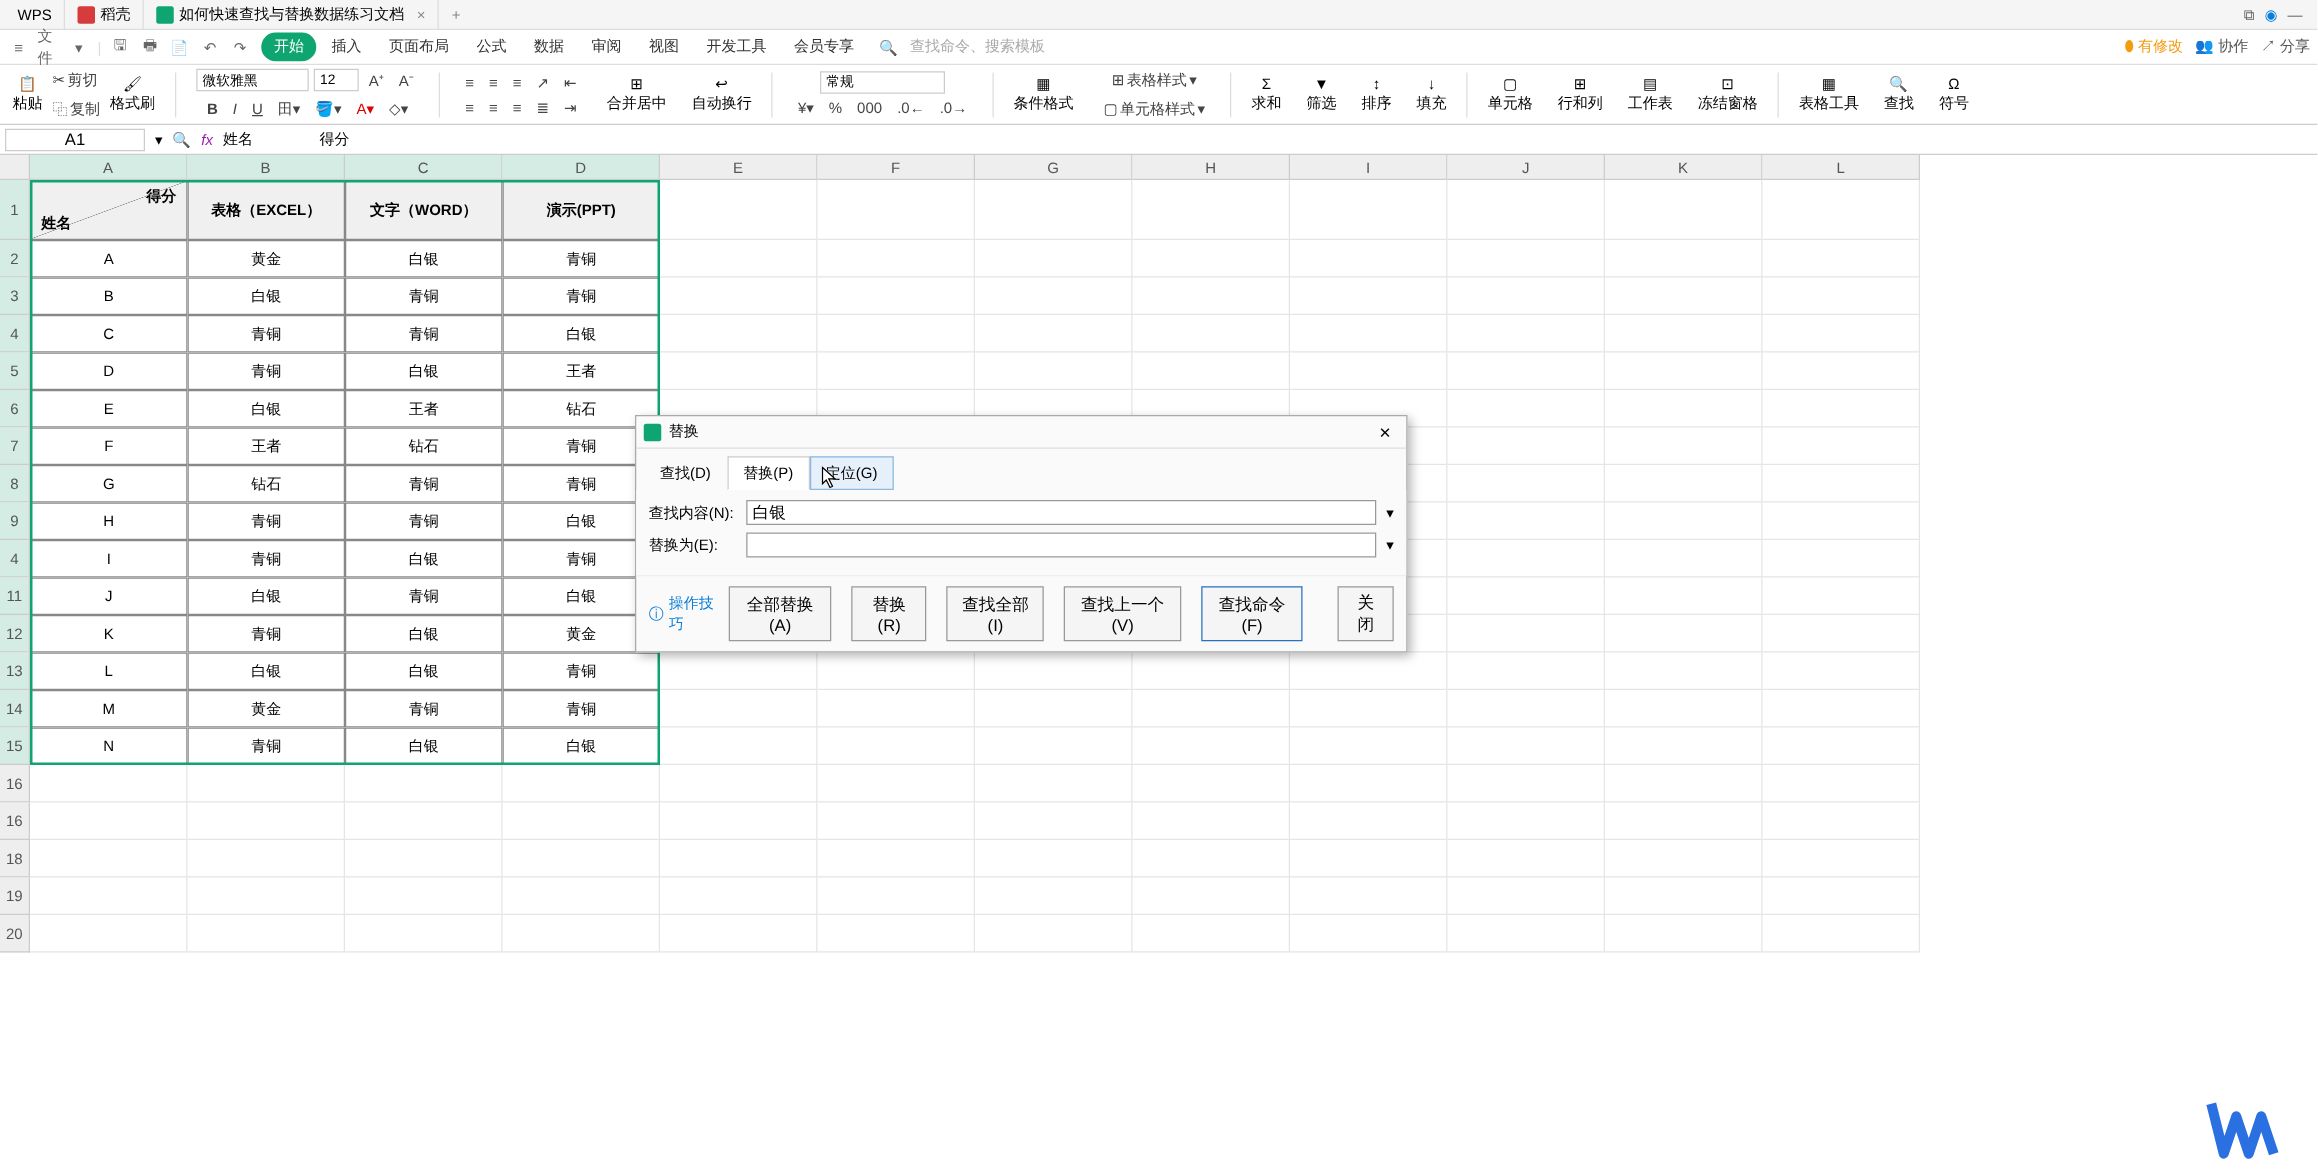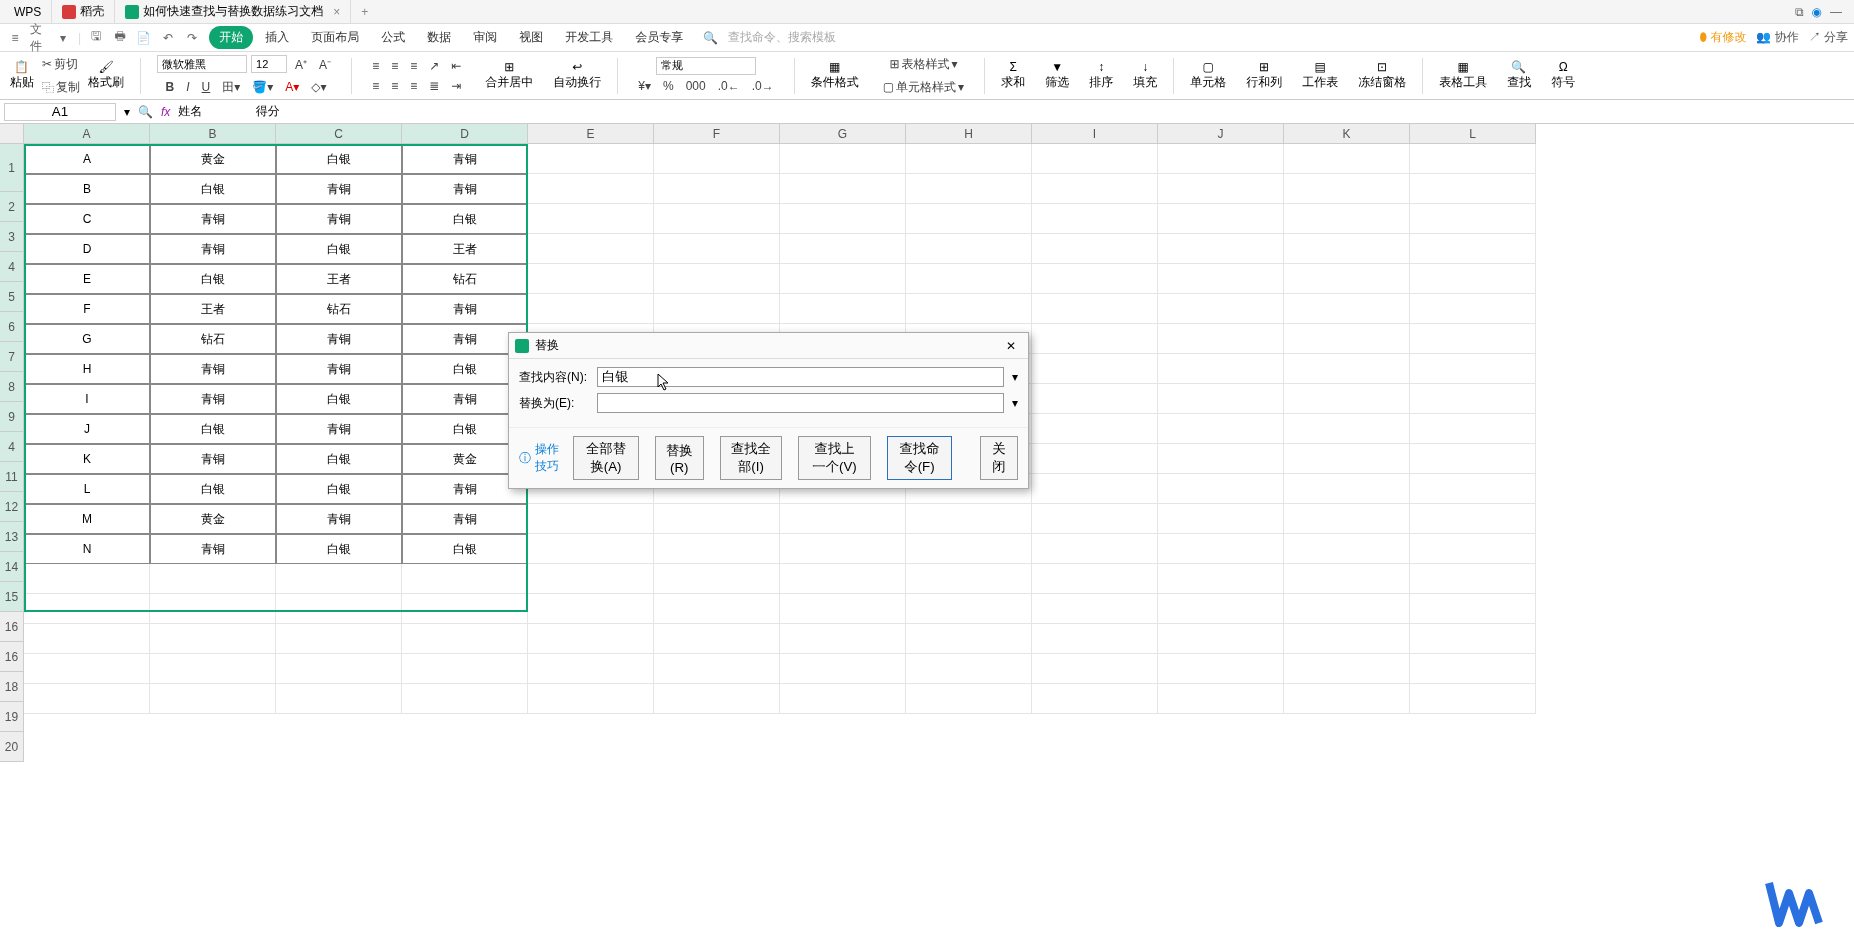--- a/index.html
+++ b/index.html
@@ -43,21 +43,21 @@
 .data-cell { border: 1px solid #888; background: #fff; }
 .header-cell { background: #f0f0f0; font-weight: bold; border: 1px solid #888; }
 .row-1-h { height: 48px; }
 .diag-cell { position: relative; }
 .diag-cell::after { content: ''; position: absolute; left: 0; top: 0; right: 0; bottom: 0; background: linear-gradient(to bottom right, transparent 49.5%, #888 50%, transparent 50.5%); }
 .diag-top { position: absolute; top: 4px; right: 8px; }
 .diag-bottom { position: absolute; bottom: 4px; left: 8px; }
 .selection-border { position: absolute; border: 2px solid #0fa571; pointer-events: none; }
 .col-selected { background: #d4ece3 !important; }
 .row-selected { background: #d4ece3 !important; }
-.dialog { position: absolute; left: 508px; top: 332px; width: 521px; background: #fafafa; border: 1px solid #aaa; box-shadow: 3px 3px 8px rgba(0,0,0,0.3); }
+.dialog { position: absolute; left: 508px; top: 332px; width: 618px; background: #fafafa; border: 1px solid #aaa; box-shadow: 3px 3px 8px rgba(0,0,0,0.3); }
 .dialog-title { height: 26px; display: flex; align-items: center; padding: 0 6px; gap: 6px; border-bottom: 1px solid #ddd; }
 .dialog-close { margin-left: auto; padding: 0 6px; }
 .dialog-tabs { display: flex; padding: 6px 6px 0 6px; gap: 0; }
 .dialog-tab { padding: 4px 12px; border: 1px solid transparent; }
 .dialog-tab.active { background: #fff; border: 1px solid #ccc; border-bottom: 1px solid #fff; }
 .dialog-tab.hover { background: #e6f0fa; border: 1px solid #8ab8e0; }
 .dialog-body { padding: 8px 10px; background: #fafafa; }
 .form-row { display: flex; align-items: center; gap: 8px; margin-bottom: 6px; }
 .form-label { width: 70px; text-align: left; }
 .form-input { flex: 1; border: 1px solid #999; height: 20px; padding: 0 4px; background: #fff; }
@@ -339,20 +339,37 @@
           <div class="row-header row-selected">14</div>
           <div class="row-header row-selected">15</div>
           <div class="row-header">16</div>
           <div class="row-header">16</div>
           <div class="row-header">18</div>
           <div class="row-header">19</div>
           <div class="row-header">20</div>
         </div>
       <div class="grid" id="grid">
           <div class="grid-row">
+            <div class="cell col-A header-cell diag-cell" style="width: 126px; height: 48px;">
+              <span class="diag-top">得分</span>
+              <span class="diag-bottom">姓名</span>
+            </div>
+            <div class="cell col-B header-cell" style="width: 126px; height: 48px;">表格（EXCEL）</div>
+            <div class="cell col-C header-cell" style="width: 126px; height: 48px;">文字（WORD）</div>
+            <div class="cell col-D header-cell" style="width: 126px; height: 48px;">演示(PPT)</div>
+            <div class="cell col-E" style="width: 126px; height: 48px;"></div>
+            <div class="cell col-F" style="width: 126px; height: 48px;"></div>
+            <div class="cell col-G" style="width: 126px; height: 48px;"></div>
+            <div class="cell col-H" style="width: 126px; height: 48px;"></div>
+            <div class="cell col-I" style="width: 126px; height: 48px;"></div>
+            <div class="cell col-J" style="width: 126px; height: 48px;"></div>
+            <div class="cell col-K" style="width: 126px; height: 48px;"></div>
+            <div class="cell col-L" style="width: 126px; height: 48px;"></div>
+          </div>
+          <div class="grid-row">
             <div class="cell col-A data-cell" style="width: 126px;">A</div>
             <div class="cell col-B data-cell" style="width: 126px;">黄金</div>
             <div class="cell col-C data-cell" style="width: 126px;">白银</div>
             <div class="cell col-D data-cell" style="width: 126px;">青铜</div>
             <div class="cell col-E" style="width: 126px;"></div>
             <div class="cell col-F" style="width: 126px;"></div>
             <div class="cell col-G" style="width: 126px;"></div>
             <div class="cell col-H" style="width: 126px;"></div>
             <div class="cell col-I" style="width: 126px;"></div>
             <div class="cell col-J" style="width: 126px;"></div>
@@ -615,20 +632,25 @@
     </div>
   </div>
   <div class="selection-border" style="left:24px;top:20px;width:504px;height:468px;"></div>
 </div>
 
 <div class="dialog">
   <div class="dialog-title">
     <span class="tab-icon green"></span>
     <span>替换</span>
     <span class="dialog-close">✕</span>
+  </div>
+  <div class="dialog-tabs">
+    <div class="dialog-tab">查找(D)</div>
+    <div class="dialog-tab active">替换(P)</div>
+    <div class="dialog-tab hover">定位(G)</div>
   </div>
   <div class="dialog-body">
     <div class="form-row">
       <span class="form-label">查找内容(N):</span>
       <input class="form-input" value="白银" style="">
       <span>▾</span>
     </div>
     <div class="form-row">
       <span class="form-label">替换为(E):</span>
       <input class="form-input" value="" style="">

